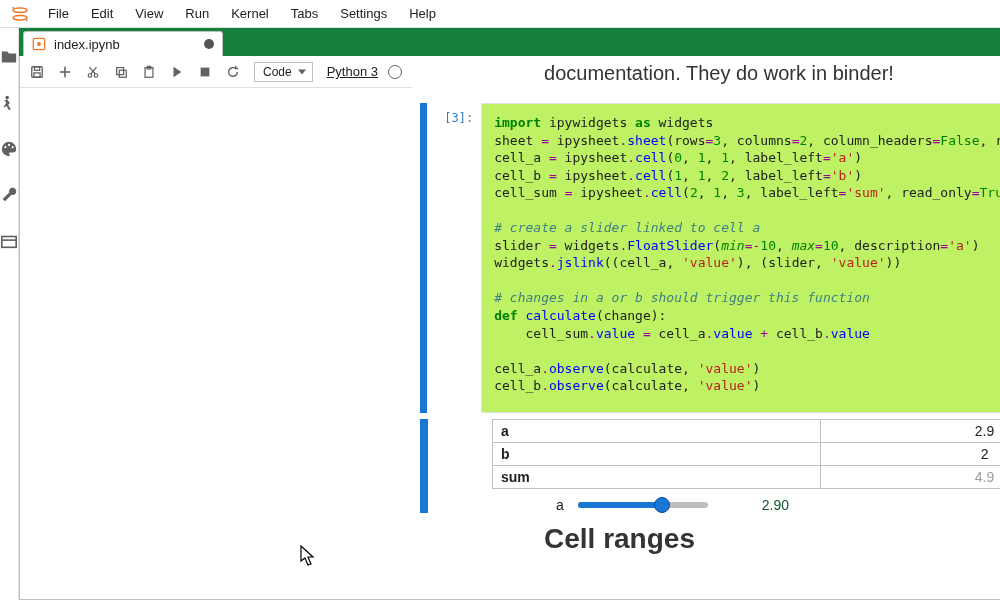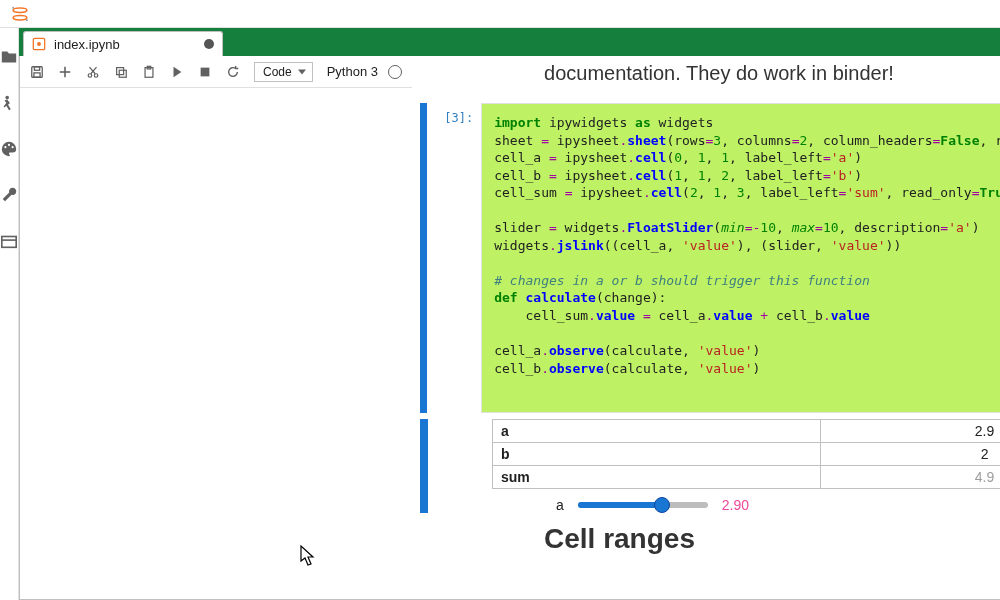--- a/index.html
+++ b/index.html
@@ -20,71 +20,81 @@
   .tab { height: 25px; background: #fff; border: 1px solid #c0c0c0; border-bottom: none; border-top-left-radius: 3px; border-top-right-radius: 3px; display:flex; align-items:center; padding: 0 8px; gap:8px; min-width:200px; }
   .tab .nbicon { width:14px; height:14px; }
   .tab-name { flex:1; font-size:13px; }
   .tab-dirty { width:10px; height:10px; border-radius:50%; background:#555; }
 
   .nbwrap { flex:1; background:#fff; border:1px solid #c0c0c0; border-top:none; display:flex; flex-direction:row; overflow:hidden; }
   .toolbar { height:32px; border-bottom:1px solid #e0e0e0; display:flex; align-items:center; padding:0 10px; gap:14px; }
   .tb-icon { width:14px; height:14px; color:#616161; cursor:pointer; }
   .tb-sel { border:1px solid #c0c0c0; padding:2px 20px 2px 8px; font-size:12px; background:#fff; position:relative; cursor:pointer; }
   .tb-sel::after { content:""; position:absolute; right:6px; top:50%; width:0;height:0; border-left:4px solid transparent;border-right:4px solid transparent;border-top:5px solid #616161; transform:translateY(-50%); }
-  .kernel { margin-left:auto; display:flex; align-items:center; gap:10px; font-size:13px; }
+  .kernel { margin-left:auto; display:flex; align-items:center; gap:10px; font-size:13px;text-decoration:underline; }
   .kstatus { width:14px; height:14px; border:1.5px solid #616161; border-radius:50%; }
 
   .nbcontent { flex:1; overflow:auto; padding: 0 18px 0 8px; }
   .prev-text { color:#333; font-size:20px; margin:6px 0 18px 124px; }
 
   .cell { display:flex; margin-bottom:6px; }
   .gutter { width:8px; background:#1976d2; margin-right:4px; }
   .prompt { width:60px; text-align:right; padding:8px 8px 0 0; color:#307fc1; font-family: "Menlo","DejaVu Sans Mono",monospace; font-size:12px; }
   .cellbody { flex:1; }
 
   .codearea { background:#bef264; border:1px solid #e0e0e0; padding:10px 12px; font-family:"Menlo","DejaVu Sans Mono",monospace; font-size:13px; line-height:1.35; white-space:pre; overflow:hidden; height:310px; }
   .kw { color:#008000; font-weight:bold; }
   .bi { color:#008000;font-style:italic; }
-  .fn { color:#0000ff;font-weight:bold; }
+  .fn { color:#0000ff; }
   .num { color:#008000; }
   .str { color:#ba2121; }
-  .bool { color:#008000; font-weight:bold; }
+  .bool { color:#008000; font-weight:normal; }
   .cm { color:#408080; font-style:italic; }
   .op { color:#a000a0; }
 
   .output { }
   table.sheet { width:100%; border-collapse:collapse; font-size:14px; }
   table.sheet td { border:1px solid #c0c0c0; padding:3px 8px; }
   table.sheet td.val { text-align:center; }
   table.sheet td.dim { color:#9e9e9e;margin-top:20px; }
   table.sheet td.lbl { width:50%; font-weight:bold;}
 
   .sliderrow { display:flex; align-items:center; gap:14px; padding:8px 0 0 64px; font-size:14px; }
   .slider { position:relative; width:130px; height:6px; background:#bdbdbd; border-radius:3px; }
   .slider-fill { position:absolute; left:0; top:0; height:6px; background:#1976d2; border-radius:3px; }
   .slider-thumb { position:absolute; top:50%; transform:translate(-50%,-50%); width:16px; height:16px; background:#1976d2; border-radius:50%; border:1px solid #0d47a1; }
-  .readout { color:#ec4899; }
+  .readout { color:#14532d;margin-left:40px; }
 
   .cursor { position:absolute; pointer-events:none; }
   .cursor svg { width:16px; height:22px; }
 
   h2.ranges { font-size:28px; font-weight:600; margin:10px 0 0 124px; color:#333; }
 </style>
 </head>
 <body>
 
 <div class="topbar">
   <div class="logo">
     <svg viewBox="0 0 32 32">
         <ellipse cx="16" cy="10" rx="11" ry="3.5" fill="none" stroke="#f37626" stroke-width="2.5"></ellipse>
         <ellipse cx="16" cy="22" rx="11" ry="3.5" fill="none" stroke="#f37626" stroke-width="2.5"></ellipse>
         <circle cx="5" cy="6" r="1.6" fill="#9e9e9e"></circle>
         <circle cx="27" cy="26" r="1.6" fill="#9e9e9e"></circle>
       </svg>
   </div>
+  <div class="menu" id="menu">
+      <div class="menu-item">File</div>
+      <div class="menu-item">Edit</div>
+      <div class="menu-item">View</div>
+      <div class="menu-item">Run</div>
+      <div class="menu-item">Kernel</div>
+      <div class="menu-item">Tabs</div>
+      <div class="menu-item">Settings</div>
+      <div class="menu-item">Help</div>
+    </div>
 </div>
 
 <div class="shell">
   <div class="sidebar" id="sidebar">
       <span class="icon"><svg viewBox="0 0 20 20" fill="currentColor">
           <path d="M2 4h6l2 2h8v10H2z"></path>
         </svg></span>
       <span class="icon"><svg viewBox="0 0 20 20" fill="currentColor">
           <circle cx="8" cy="4" r="2"></circle>
           <path d="M8 6l3 4-2 2 3 5-2 1-3-5-2 2-1-1 3-4-2-3z"></path>
@@ -166,20 +176,21 @@
         <div class="cell">
           <div class="gutter"></div>
           <div class="prompt">[3]:</div>
           <div class="cellbody">
 <div class="codearea"><span class="kw">import</span> ipywidgets <span class="kw">as</span> widgets
 sheet <span class="op">=</span> ipysheet<span class="op">.</span><span class="fn">sheet</span>(rows<span class="op">=</span><span class="num">3</span>, columns<span class="op">=</span><span class="num">2</span>, column_headers<span class="op">=</span><span class="bool">False</span>, row_headers<span class="op">=</span><span class="bool">False</span>)
 cell_a <span class="op">=</span> ipysheet<span class="op">.</span><span class="fn">cell</span>(<span class="num">0</span>, <span class="num">1</span>, <span class="num">1</span>, label_left<span class="op">=</span><span class="str">'a'</span>)
 cell_b <span class="op">=</span> ipysheet<span class="op">.</span><span class="fn">cell</span>(<span class="num">1</span>, <span class="num">1</span>, <span class="num">2</span>, label_left<span class="op">=</span><span class="str">'b'</span>)
 cell_sum <span class="op">=</span> ipysheet<span class="op">.</span><span class="fn">cell</span>(<span class="num">2</span>, <span class="num">1</span>, <span class="num">3</span>, label_left<span class="op">=</span><span class="str">'sum'</span>, read_only<span class="op">=</span><span class="bool">True</span>)
 
+<span class="cm"># create a slider linked to cell a</span>
 slider <span class="op">=</span> widgets<span class="op">.</span><span class="fn">FloatSlider</span>(<span class="bi">min</span><span class="op">=-</span><span class="num">10</span>, <span class="bi">max</span><span class="op">=</span><span class="num">10</span>, description<span class="op">=</span><span class="str">'a'</span>)
 widgets<span class="op">.</span><span class="fn">jslink</span>((cell_a, <span class="str">'value'</span>), (slider, <span class="str">'value'</span>))
 
 <span class="cm"># changes in a or b should trigger this function</span>
 <span class="kw">def</span> <span class="fn">calculate</span>(change):
     cell_sum<span class="op">.</span><span class="fn">value</span> <span class="op">=</span> cell_a<span class="op">.</span><span class="fn">value</span> <span class="op">+</span> cell_b<span class="op">.</span><span class="fn">value</span>
 
 cell_a<span class="op">.</span><span class="fn">observe</span>(calculate, <span class="str">'value'</span>)
 cell_b<span class="op">.</span><span class="fn">observe</span>(calculate, <span class="str">'value'</span>)
 

